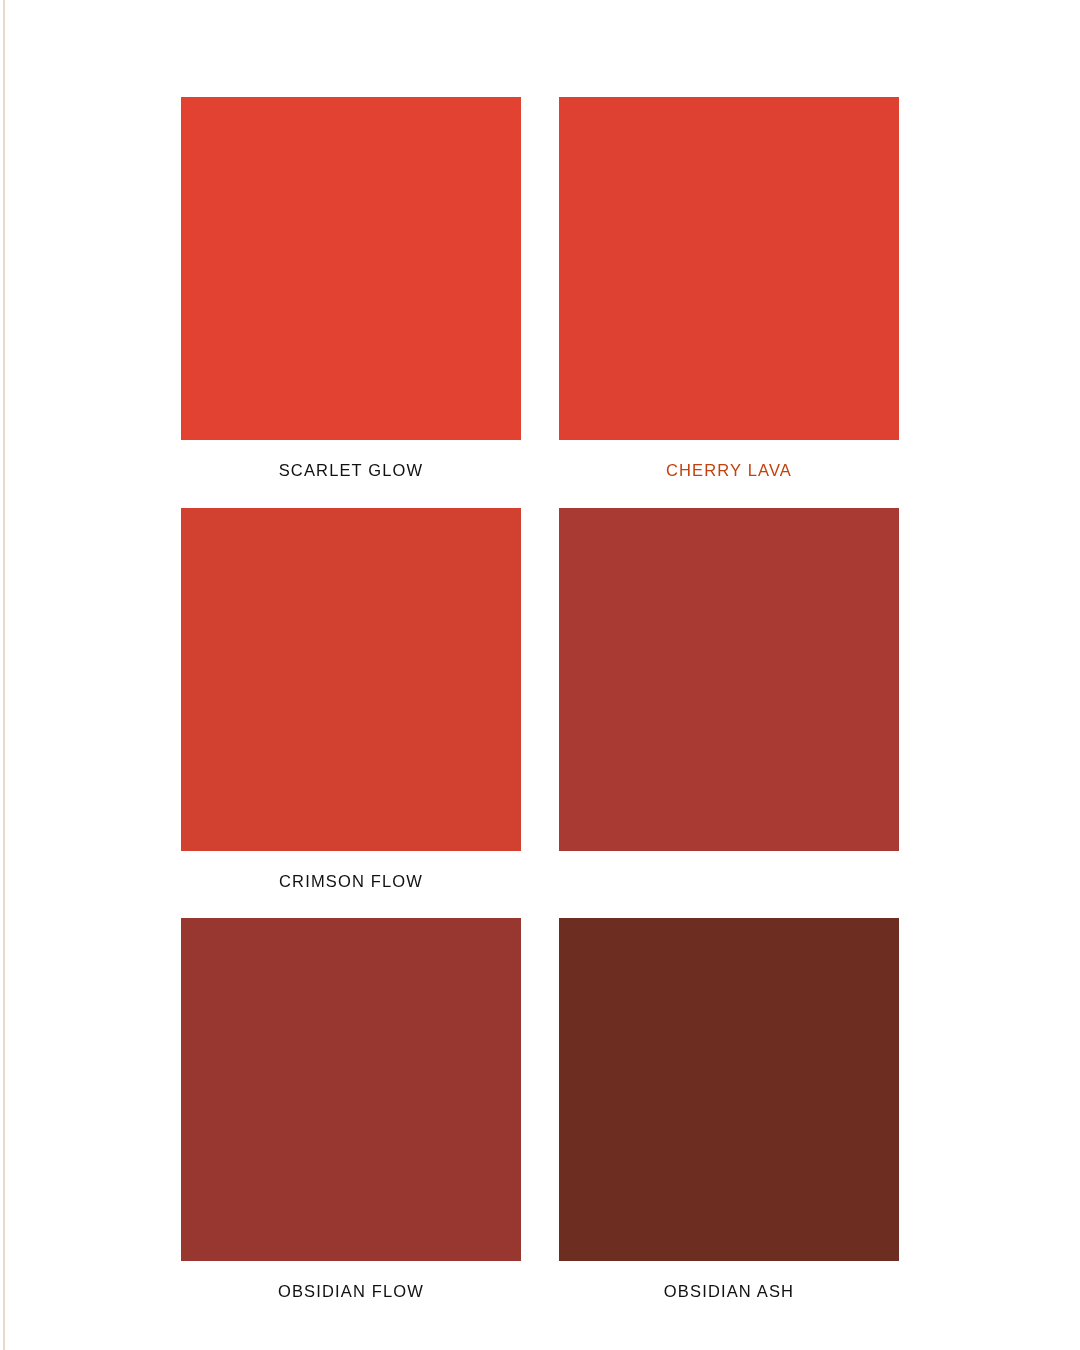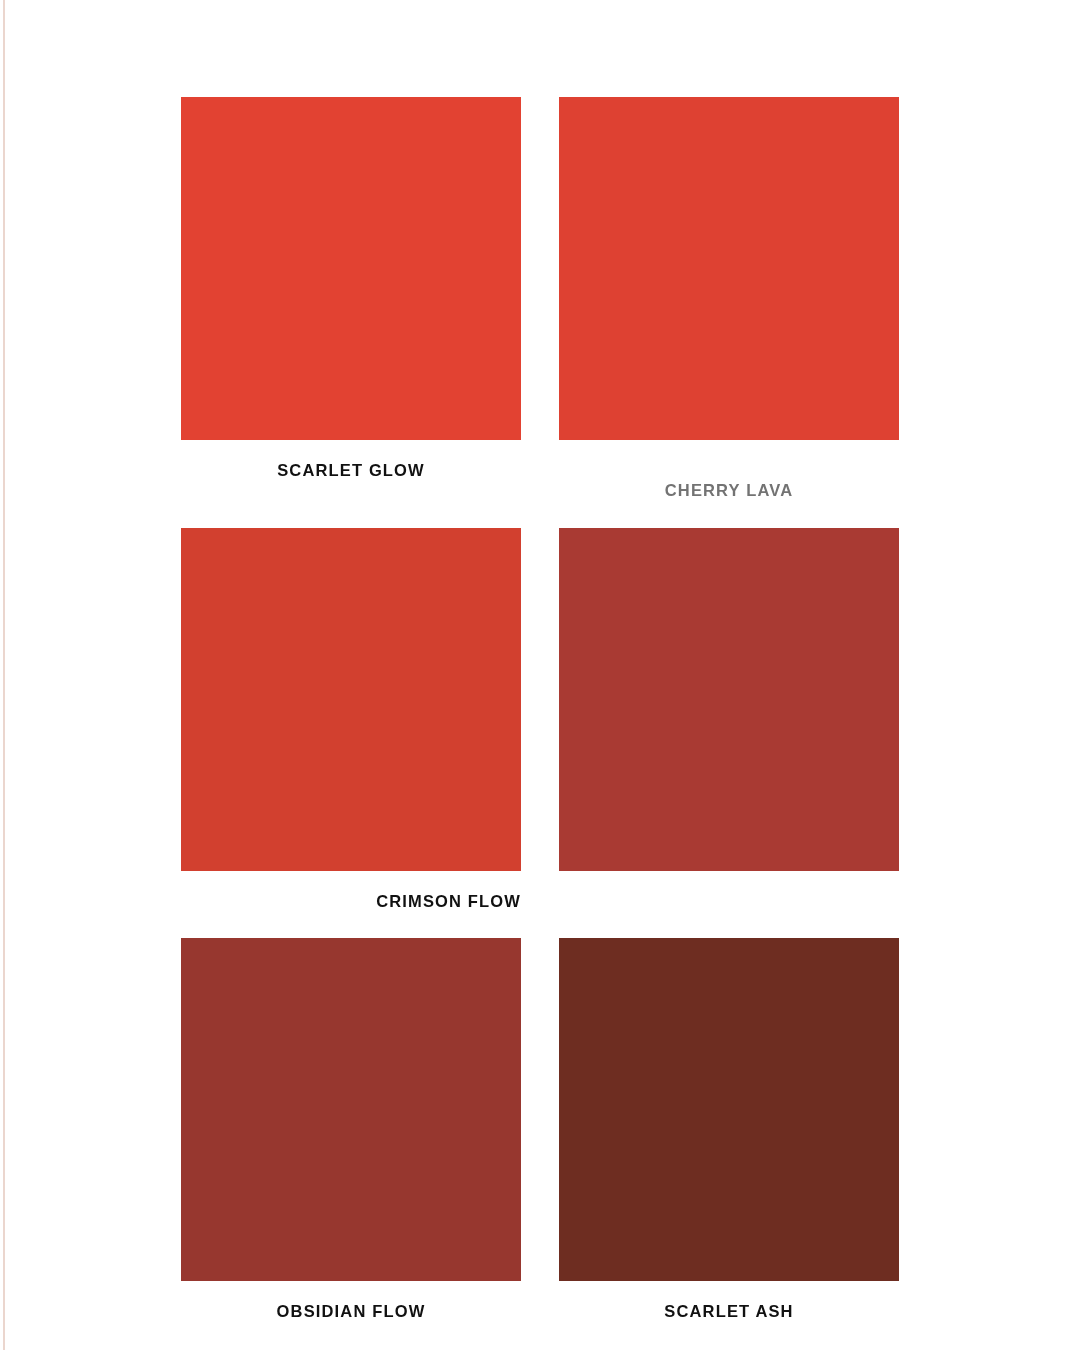--- a/index.html
+++ b/index.html
@@ -50,56 +50,56 @@
     display: block;
   }
 
   .swatch-label {
     display: block;
     width: 100%;
     text-align: center;
     color: #111111;
     font-size: 16.5px;
     letter-spacing: 1.15px;
-    font-weight: 700;
+    font-weight: 400;
     line-height: 1;
     padding-top: 22px;
     padding-bottom: 29px;
     white-space: nowrap;
   }
 </style>
 </head>
 <body style="background-color: rgb(255, 255, 255);">
 
 <div id="edge-rule" style="background-color: rgb(232, 207, 198);"></div>
 
 <div id="palette-grid">
 
   <div class="swatch-cell">
     <div class="swatch-chip" style="background-color: rgb(226, 66, 50);"></div>
     <span class="swatch-label" style="color: rgb(17, 17, 17);">SCARLET GLOW</span>
   </div>
 
   <div class="swatch-cell">
     <div class="swatch-chip" style="background-color: rgb(222, 65, 50);"></div>
-    <span class="swatch-label" style="color: #737373; margin-top: 20px;">CHERRY LAVA</span>
+    <span class="swatch-label" style="color: #c2410c;">CHERRY LAVA</span>
   </div>
 
   <div class="swatch-cell">
     <div class="swatch-chip" style="background-color: rgb(210, 64, 47);"></div>
-    <span class="swatch-label" style="color: rgb(17, 17, 17); text-align: right;">CRIMSON FLOW</span>
+    <span class="swatch-label" style="color: rgb(17, 17, 17);">CRIMSON FLOW</span>
   </div>
 
   <div class="swatch-cell">
     <div class="swatch-chip" style="background-color: rgb(169, 58, 51);"></div>
   </div>
 
   <div class="swatch-cell">
     <div class="swatch-chip" style="background-color: rgb(151, 55, 47);"></div>
     <span class="swatch-label" style="color: rgb(17, 17, 17);">OBSIDIAN FLOW</span>
   </div>
 
   <div class="swatch-cell">
     <div class="swatch-chip" style="background-color: rgb(110, 45, 33);"></div>
-    <span class="swatch-label" style="color: rgb(17, 17, 17);">SCARLET ASH</span>
+    <span class="swatch-label" style="color: rgb(17, 17, 17);">OBSIDIAN ASH</span>
   </div>
 
 </div>
 
 </body></html>

